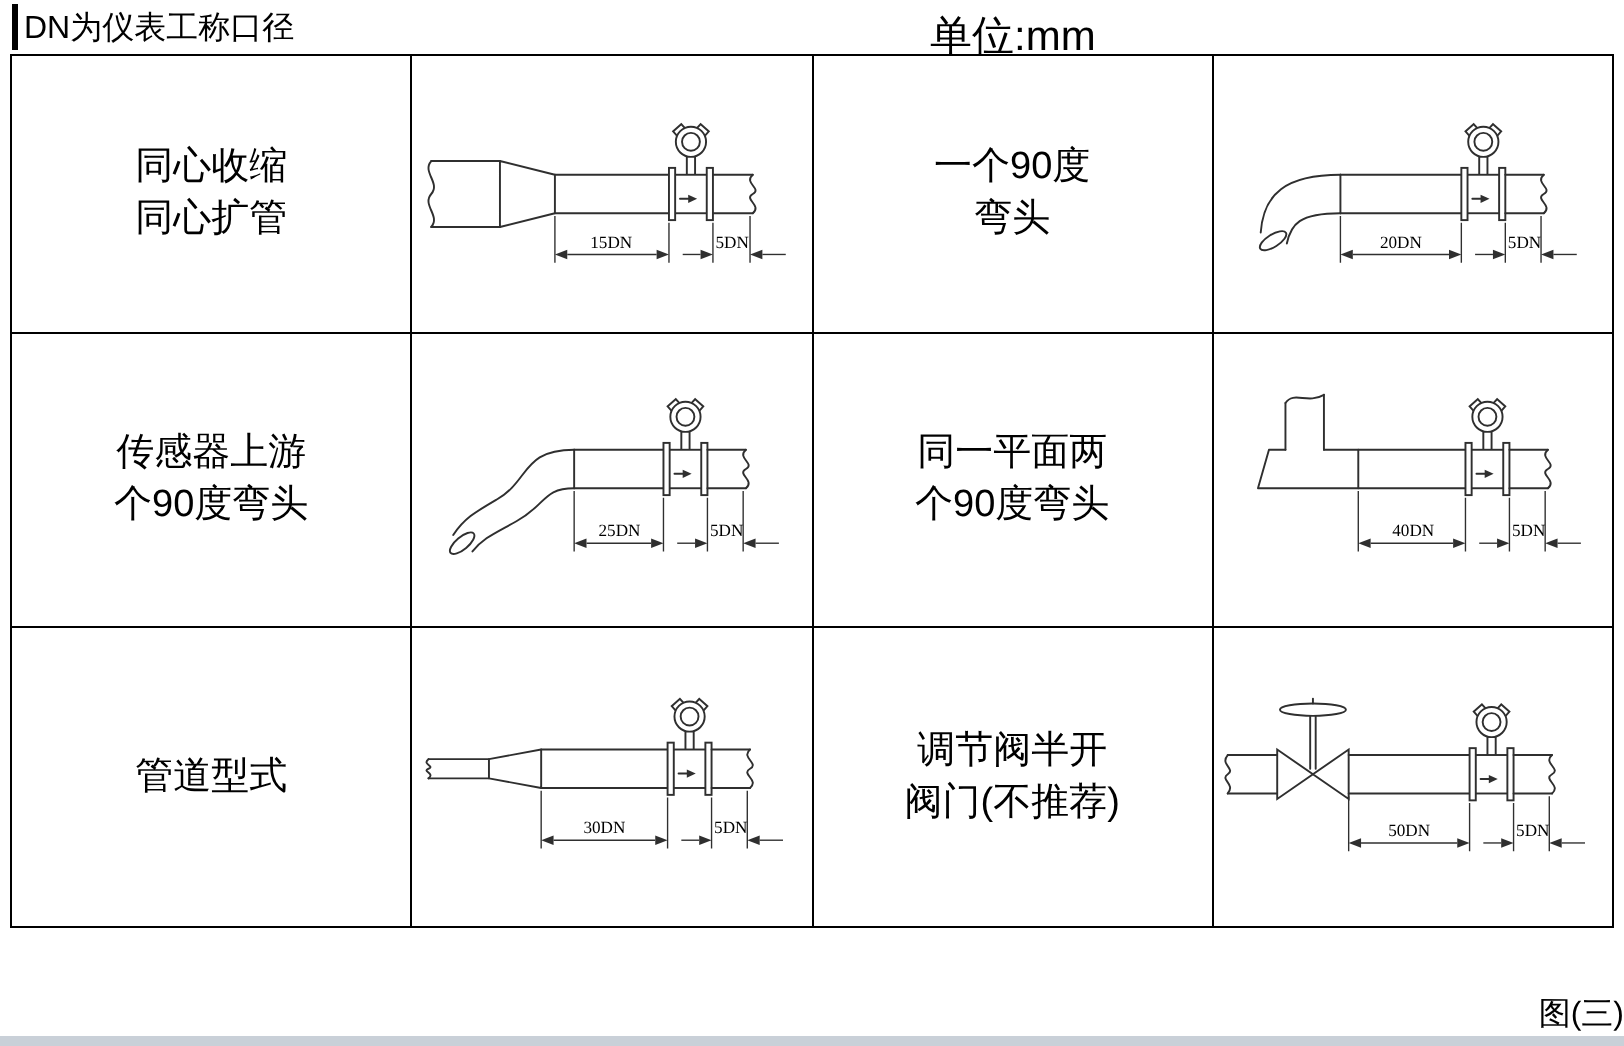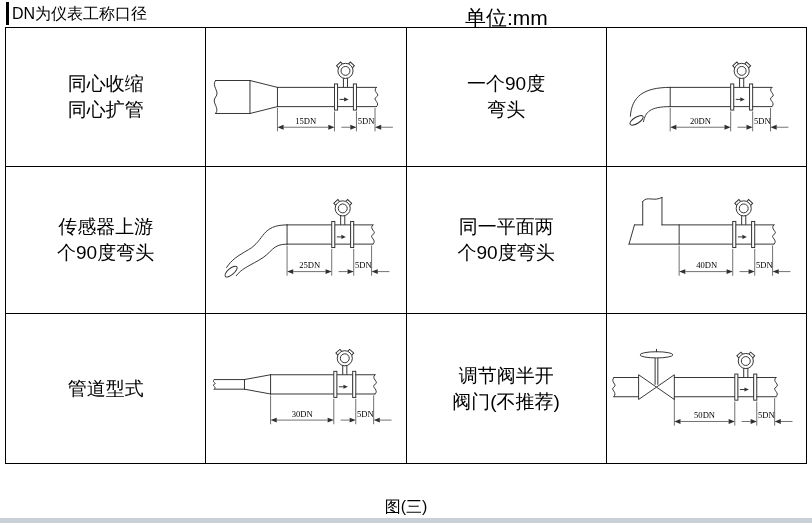--- a/index.html
+++ b/index.html
@@ -26,21 +26,21 @@
 
   .diag-wrap { width: 100%; height: 100%; display: flex; align-items: flex-end; justify-content: center; }
   svg.diag { width: 100%; height: 100%; display: block; }
 
   .ln { fill: none; stroke: #2f2f2f; stroke-width: 1.4; stroke-linecap: round; }
   .fw { fill: #ffffff; stroke: #2f2f2f; stroke-width: 1.4; }
   .fd { fill: #2f2f2f; stroke: none; }
   .wl { fill: none; stroke: #2f2f2f; stroke-width: 1; }
   .dim { font-family: "Liberation Serif", "DejaVu Serif", serif; font-size: 12.5px; fill: #000; text-anchor: middle; }
 
-  .caption { position: absolute; left: 0; top: 497px; width: 812px; text-align: center; font-size: 16px; }
+  .caption { position: absolute; left: 0; top: 497px; width: 812px; text-align: right; font-size: 16px; }
   .bottom-strip { position: absolute; left: 0; top: 518px; width: 812px; height: 5px; background: #c9d0d8; }
   .defs-holder { position: absolute; width: 0; height: 0; overflow: hidden; }
 </style>
 </head>
 <body>
 
 <svg class="defs-holder" aria-hidden="true">
   <defs>
     <g id="meter">
       <rect class="fw" x="13" y="-28" width="6" height="16"></rect>

